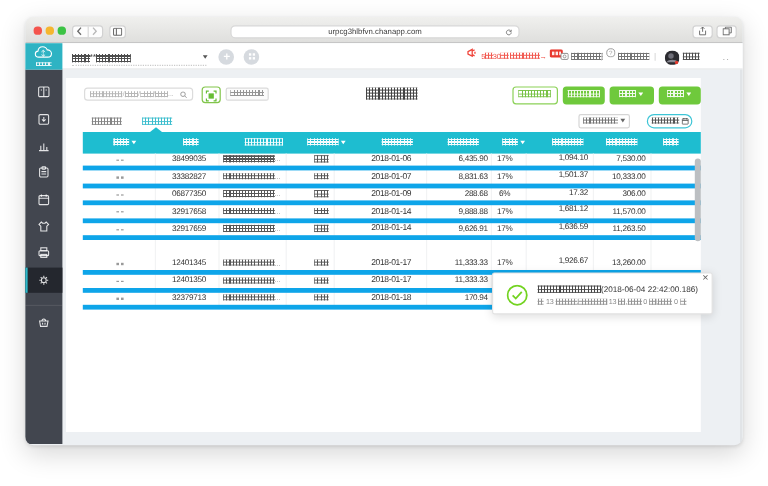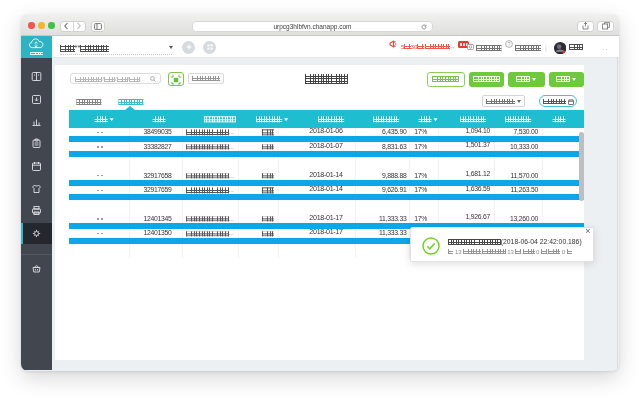--- a/index.html
+++ b/index.html
@@ -29,21 +29,21 @@
 #search { position:absolute; left:49px; top:58.8px; width:91px; height:11px; border:1px solid #dcdcdc; border-radius:3px; background:#fff; }
 #scanb { position:absolute; left:146.5px; top:57.5px; width:16px; height:14px; border:1px solid #82c54b; border-radius:3px; background:#fff; text-align:center; }
 #tag { position:absolute; left:167px; top:58.8px; width:36px; height:11px; border:1px solid #dadada; border-radius:2px; background:#fbfbfb; text-align:center; line-height:10px; font-size:5.8px; }
 .gbtn { position:absolute; top:57.8px; height:15px; background:#6fc93c; border-radius:3px; color:#fff; text-align:center; line-height:15px; font-size:7px; }
 .caret { display:inline-block; width:0; height:0; border-left:2.8px solid transparent; border-right:2.8px solid transparent; border-top:3.5px solid currentColor; vertical-align:middle; margin-left:2px; }
 .wcaret { display:inline-block; width:0; height:0; border-left:2.8px solid transparent; border-right:2.8px solid transparent; border-top:3.5px solid #fff; vertical-align:middle; margin-left:2px; }
 
 #thead { position:absolute; left:47.5px; top:96px; width:515.5px; height:18.2px; background:#1ebdd0; }
 #notch { position:absolute; left:104px; top:91.5px; width:0; height:0; border-left:5px solid transparent; border-right:5px solid transparent; border-bottom:4.5px solid #1ebdd0; }
 .hc { position:absolute; top:50%; transform:translate(-50%,-50%); white-space:nowrap; font-size:6.6px; }
-.rw { position:absolute; left:47.5px; width:515.5px; border-bottom:6px solid #0ea5e9; }
+.rw { position:absolute; left:47.5px; width:515.5px; border-bottom:4px solid #0ea5e9; }
 .c { position:absolute; top:50%; transform:translateY(-50%); white-space:nowrap; font-size:6.5px; color:#444; }
 .cc { position:absolute; top:50%; transform:translate(-50%,-50%); white-space:nowrap; font-size:6.5px; color:#444; }
 .num { font-size:6.8px; color:#333; letter-spacing:-0.25px; }
 .up { margin-top:-1.5px; }
 .vl { position:absolute; top:114.2px; height:130px; width:1px; background:#f2f3f4; }
 #sthumb { position:absolute; left:558px; top:118px; width:5px; height:69px; background:#bcbfc2; border-radius:2.5px; }
 
 #toast { position:absolute; left:389px; top:213px; width:184px; height:35px; background:#fff; border:1px solid #e2e2e2; border-radius:2px; box-shadow:0 2px 8px rgba(0,0,0,.13); z-index:9; }
 </style></head>
 <body>
@@ -257,20 +257,31 @@
       <span style="position:absolute;left:28px;top:50%;margin-top:-0.5px;width:6px;height:1.4px;background:repeating-linear-gradient(90deg,#9a9a9a 0 2px,transparent 2px 4.2px);"></span>
       <span class="cc num" style="left:89px;">33382827</span>
       <span class="c" style="left:117.5px;"><i class="zh" style="width:42.5px;height:5.3px;color:#4e4e4e;opacity:0.95;"></i><span style="color:#999;">...</span></span>
       <span class="cc" style="left:199.3px;"><i class="zh" style="width:12.2px;height:5.3px;color:#4e4e4e;opacity:0.95;"></i></span>
       <span class="cc num" style="left:257.5px;font-size:7.1px;letter-spacing:-0.3px;">2018-01-07</span>
       <span class="c num" style="right:177.5px;">8,831.63</span>
       <span class="cc num" style="left:352.1px;">17%</span>
       <span class="c num up" style="right:94px;">1,501.37</span>
       <span class="c num" style="right:46px;">10,333.00</span>
     </div>
+<div class="rw" style="top:142.9px;height:14.45px;">
+      <span style="position:absolute;left:28px;top:50%;margin-top:-0.5px;width:6px;height:1.4px;background:repeating-linear-gradient(90deg,#9a9a9a 0 2px,transparent 2px 4.2px);"></span>
+      <span class="cc num" style="left:89px;">06877350</span>
+      <span class="c" style="left:117.5px;"><i class="zh" style="width:42.5px;height:5.3px;color:#4e4e4e;opacity:0.95;"></i><span style="color:#999;">...</span></span>
+      <span class="cc" style="left:199.3px;"><i class="zh" style="width:12.2px;height:5.3px;color:#4e4e4e;opacity:0.95;"></i></span>
+      <span class="cc num" style="left:257.5px;font-size:7.1px;letter-spacing:-0.3px;">2018-01-09</span>
+      <span class="c num" style="right:177.5px;">288.68</span>
+      <span class="cc num" style="left:352.1px;">6%</span>
+      <span class="c num up" style="right:94px;">17.32</span>
+      <span class="c num" style="right:46px;">306.00</span>
+    </div>
 <div class="rw" style="top:157.3px;height:14.45px;">
       <span style="position:absolute;left:28px;top:50%;margin-top:-0.5px;width:6px;height:1.4px;background:repeating-linear-gradient(90deg,#9a9a9a 0 2px,transparent 2px 4.2px);"></span>
       <span class="cc num" style="left:89px;">32917658</span>
       <span class="c" style="left:117.5px;"><i class="zh" style="width:42.5px;height:5.3px;color:#4e4e4e;opacity:0.95;"></i><span style="color:#999;">...</span></span>
       <span class="cc" style="left:199.3px;"><i class="zh" style="width:12.2px;height:5.3px;color:#4e4e4e;opacity:0.95;"></i></span>
       <span class="cc num" style="left:257.5px;font-size:7.1px;letter-spacing:-0.3px;">2018-01-14</span>
       <span class="c num" style="right:177.5px;">9,888.88</span>
       <span class="cc num" style="left:352.1px;">17%</span>
       <span class="c num up" style="right:94px;">1,681.12</span>
       <span class="c num" style="right:46px;">11,570.00</span>
@@ -300,20 +311,31 @@
 <div class="rw" style="top:215.1px;height:14.45px;">
       <span style="position:absolute;left:28px;top:50%;margin-top:-0.5px;width:6px;height:1.4px;background:repeating-linear-gradient(90deg,#9a9a9a 0 2px,transparent 2px 4.2px);"></span>
       <span class="cc num" style="left:89px;">12401350</span>
       <span class="c" style="left:117.5px;"><i class="zh" style="width:42.5px;height:5.3px;color:#4e4e4e;opacity:0.95;"></i><span style="color:#999;">...</span></span>
       <span class="cc" style="left:199.3px;"><i class="zh" style="width:12.2px;height:5.3px;color:#4e4e4e;opacity:0.95;"></i></span>
       <span class="cc num" style="left:257.5px;font-size:7.1px;letter-spacing:-0.3px;">2018-01-17</span>
       <span class="c num" style="right:177.5px;">11,333.33</span>
       <span class="cc num" style="left:352.1px;">17%</span>
       <span class="c num up" style="right:94px;">1,926.67</span>
       <span class="c num" style="right:46px;">13,260.00</span>
+    </div>
+<div class="rw" style="top:229.6px;height:14.45px;">
+      <span style="position:absolute;left:28px;top:50%;margin-top:-0.5px;width:6px;height:1.4px;background:repeating-linear-gradient(90deg,#9a9a9a 0 2px,transparent 2px 4.2px);"></span>
+      <span class="cc num" style="left:89px;">32379713</span>
+      <span class="c" style="left:117.5px;"><i class="zh" style="width:42.5px;height:5.3px;color:#4e4e4e;opacity:0.95;"></i><span style="color:#999;">...</span></span>
+      <span class="cc" style="left:199.3px;"><i class="zh" style="width:12.2px;height:5.3px;color:#4e4e4e;opacity:0.95;"></i></span>
+      <span class="cc num" style="left:257.5px;font-size:7.1px;letter-spacing:-0.3px;">2018-01-18</span>
+      <span class="c num" style="right:177.5px;">170.94</span>
+      <span class="cc num" style="left:352.1px;">6%</span>
+      <span class="c num up" style="right:94px;">10.26</span>
+      <span class="c num" style="right:46px;">181.20</span>
     </div>
   <div id="sthumb"></div>
 
   <div id="toast">
     <svg style="position:absolute;left:11px;top:8.5px;width:18px;height:18px;" viewBox="0 0 18 18">
         <circle cx="9" cy="9" r="8" stroke="#73d321" stroke-width="1.5" fill="none"></circle>
         <path d="M5.2 9.2 L7.8 11.8 L12.8 6.2" stroke="#73d321" stroke-width="1.5" fill="none"></path>
       </svg>
     <span style="position:absolute;left:36.5px;top:10px;font-size:6.8px;color:#333;white-space:nowrap;"><i class="zh" style="width:53.3px;height:5.8px;color:#333;"></i>(2018-06-04 22:42:00.186)</span>
     <span style="position:absolute;left:36.5px;top:20.5px;font-size:6px;color:#8a8a8a;white-space:nowrap;letter-spacing:-0.1px;"><i class="zh" style="width:5.9px;height:5.2px;color:#8a8a8a;"></i> 13 <i class="zh" style="width:17.6px;height:5.2px;color:#8a8a8a;"></i>,<i class="zh" style="width:23.5px;height:5.2px;color:#8a8a8a;"></i> 13 <i class="zh" style="width:5.9px;height:5.2px;color:#8a8a8a;"></i>,<i class="zh" style="width:11.8px;height:5.2px;color:#8a8a8a;"></i> 0 <i class="zh" style="width:5.9px;height:5.2px;color:#8a8a8a;"></i>,<i class="zh" style="width:11.8px;height:5.2px;color:#8a8a8a;"></i> 0 <i class="zh" style="width:5.9px;height:5.2px;color:#8a8a8a;"></i></span>

